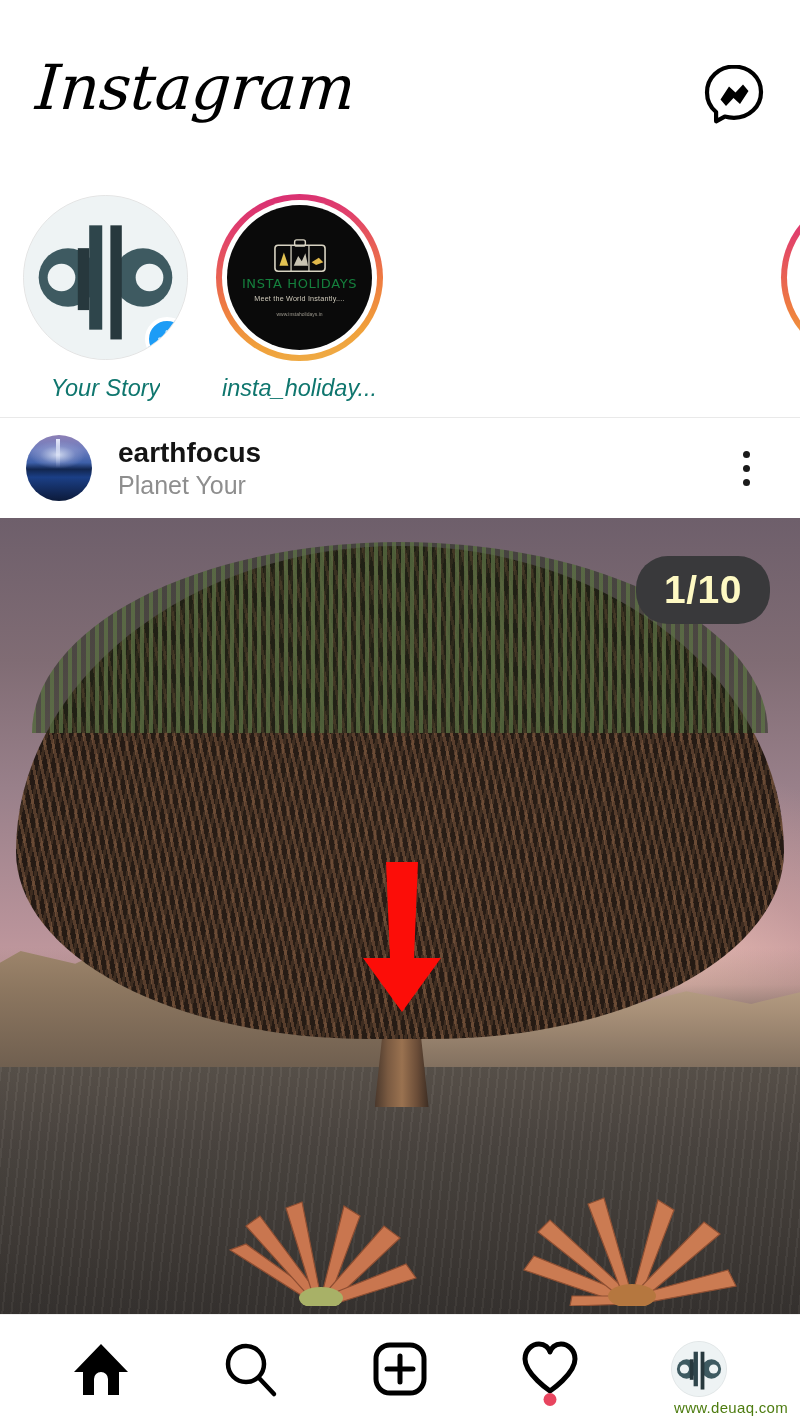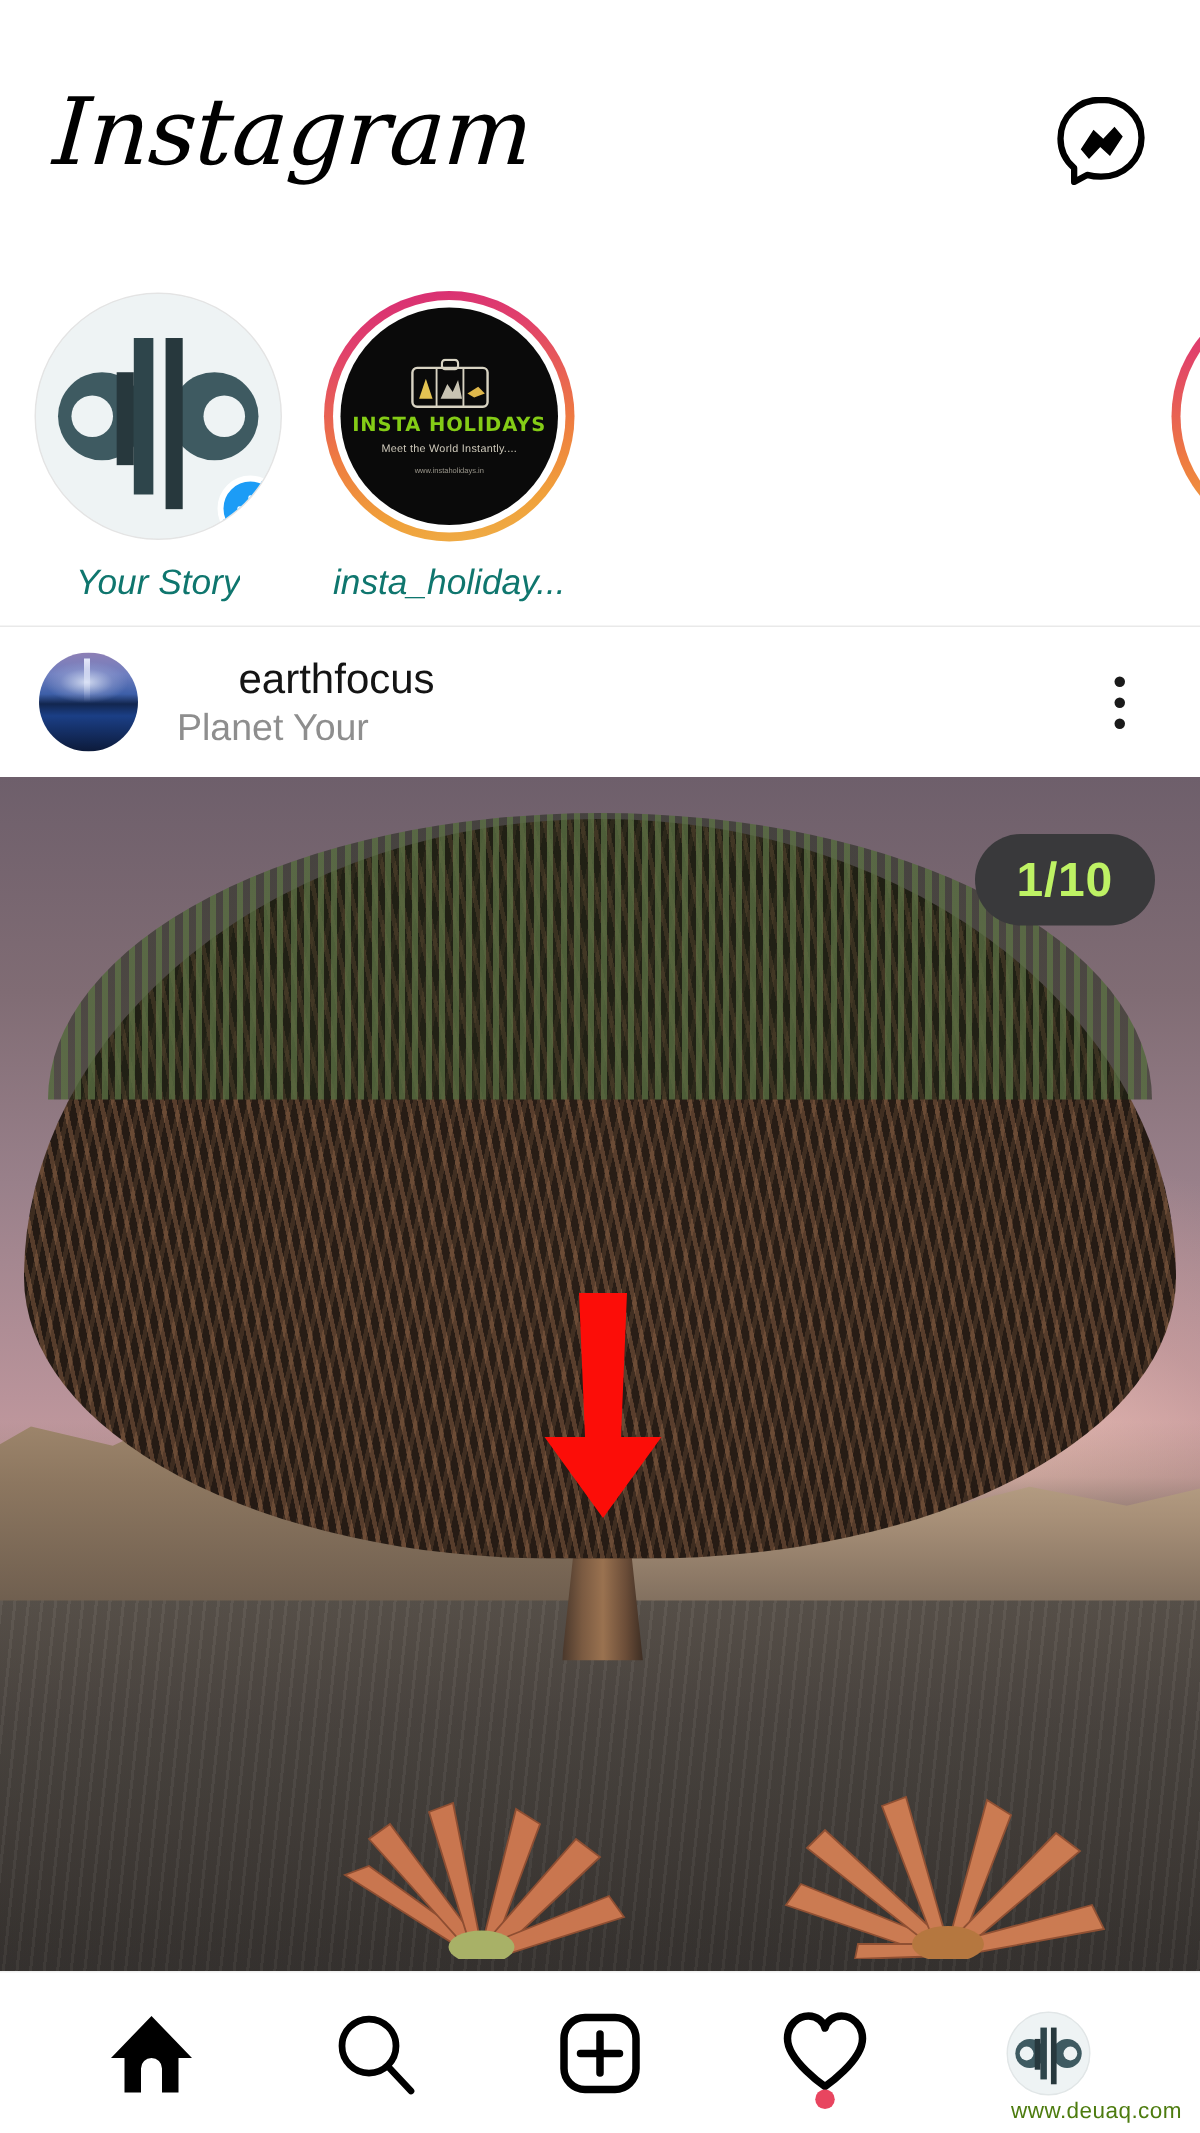--- a/index.html
+++ b/index.html
@@ -108,21 +108,21 @@
 
   
   .holi-av {
     background:#0a0a0a;
     display:flex; flex-direction:column;
     align-items:center; justify-content:center;
     gap:3px;
   }
   .holi-case { width:58px; height:34px; }
   .holi-t1 {
-    color:#84cc16; font-size:13px; font-weight:700;
+    color:#15803d; font-size:13px; font-weight:400;
     letter-spacing:0.6px; font-family:"DejaVu Sans", sans-serif;text-align:center;
   }
   .holi-t2 { color:#cfcabb; font-size:7.2px; letter-spacing:0.2px; }
   .holi-t3 { color:#9b978c; font-size:5px; margin-top:5px; }
 
   
   .isa-av {
     background:
       radial-gradient(ellipse 52% 40% at 48% 72%, #2a2226 0%, #1b1619 55%, rgba(27,22,25,0) 80%),
       radial-gradient(ellipse 23% 26% at 46% 40%, #d9ab92 0%, #c08f77 62%, rgba(192,143,119,0) 78%),
@@ -185,21 +185,21 @@
       linear-gradient(180deg,#8d7fb5 0%,#6f7fc0 22%,#3d5fa8 42%,#12264f 52%,#1b3f86 64%,#0c1a3a 100%);
     position:relative;
   }
   .ph-avatar::after {
     content:""; position:absolute;
     left:48%; top:6%; width:4px; height:44%;
     background:linear-gradient(180deg,rgba(235,240,255,0.95),rgba(235,240,255,0));
     transform:translateX(-50%);
   }
   .ph-text { margin-left:26px; display:flex; flex-direction:column; justify-content:center; }
-  .ph-name { font-size:28px; font-weight:400; color:#141414; line-height:1.18;margin-left:41px; }
+  .ph-name { font-size:28px; font-weight:700; color:#141414; line-height:1.18; }
   .ph-sub { font-size:25px; color:#8e8e8e; line-height:1.2; margin-top:1px; }
   .ph-menu {
     margin-left:auto;
     width:56px; height:56px;
     display:flex; flex-direction:column;
     align-items:center; justify-content:center;
     gap:7px;
   }
   .ph-menu span { width:7px; height:7px; border-radius:50%; background:#1a1a1a; display:block; }
 
@@ -272,22 +272,22 @@
   }
   .aloe { position:absolute; bottom:1%; }
   .aloe svg { display:block; }
   .aloe-left { left:27%; width:210px; }
   .aloe-right { left:64%; width:230px; }
 
   .counter {
     position:absolute;
     right:30px; top:38px;
     background:#39393b;
-    color:#bef264;
-    font-size:32px;
+    color:#fef9c3;
+    font-size:39px;
     font-weight:600;
     padding:12px 28px;
     border-radius:32px;
     letter-spacing:0.5px;
   }
 
   .arrow {
     position:absolute;
     left:50.2%;
     top:43.2%;

